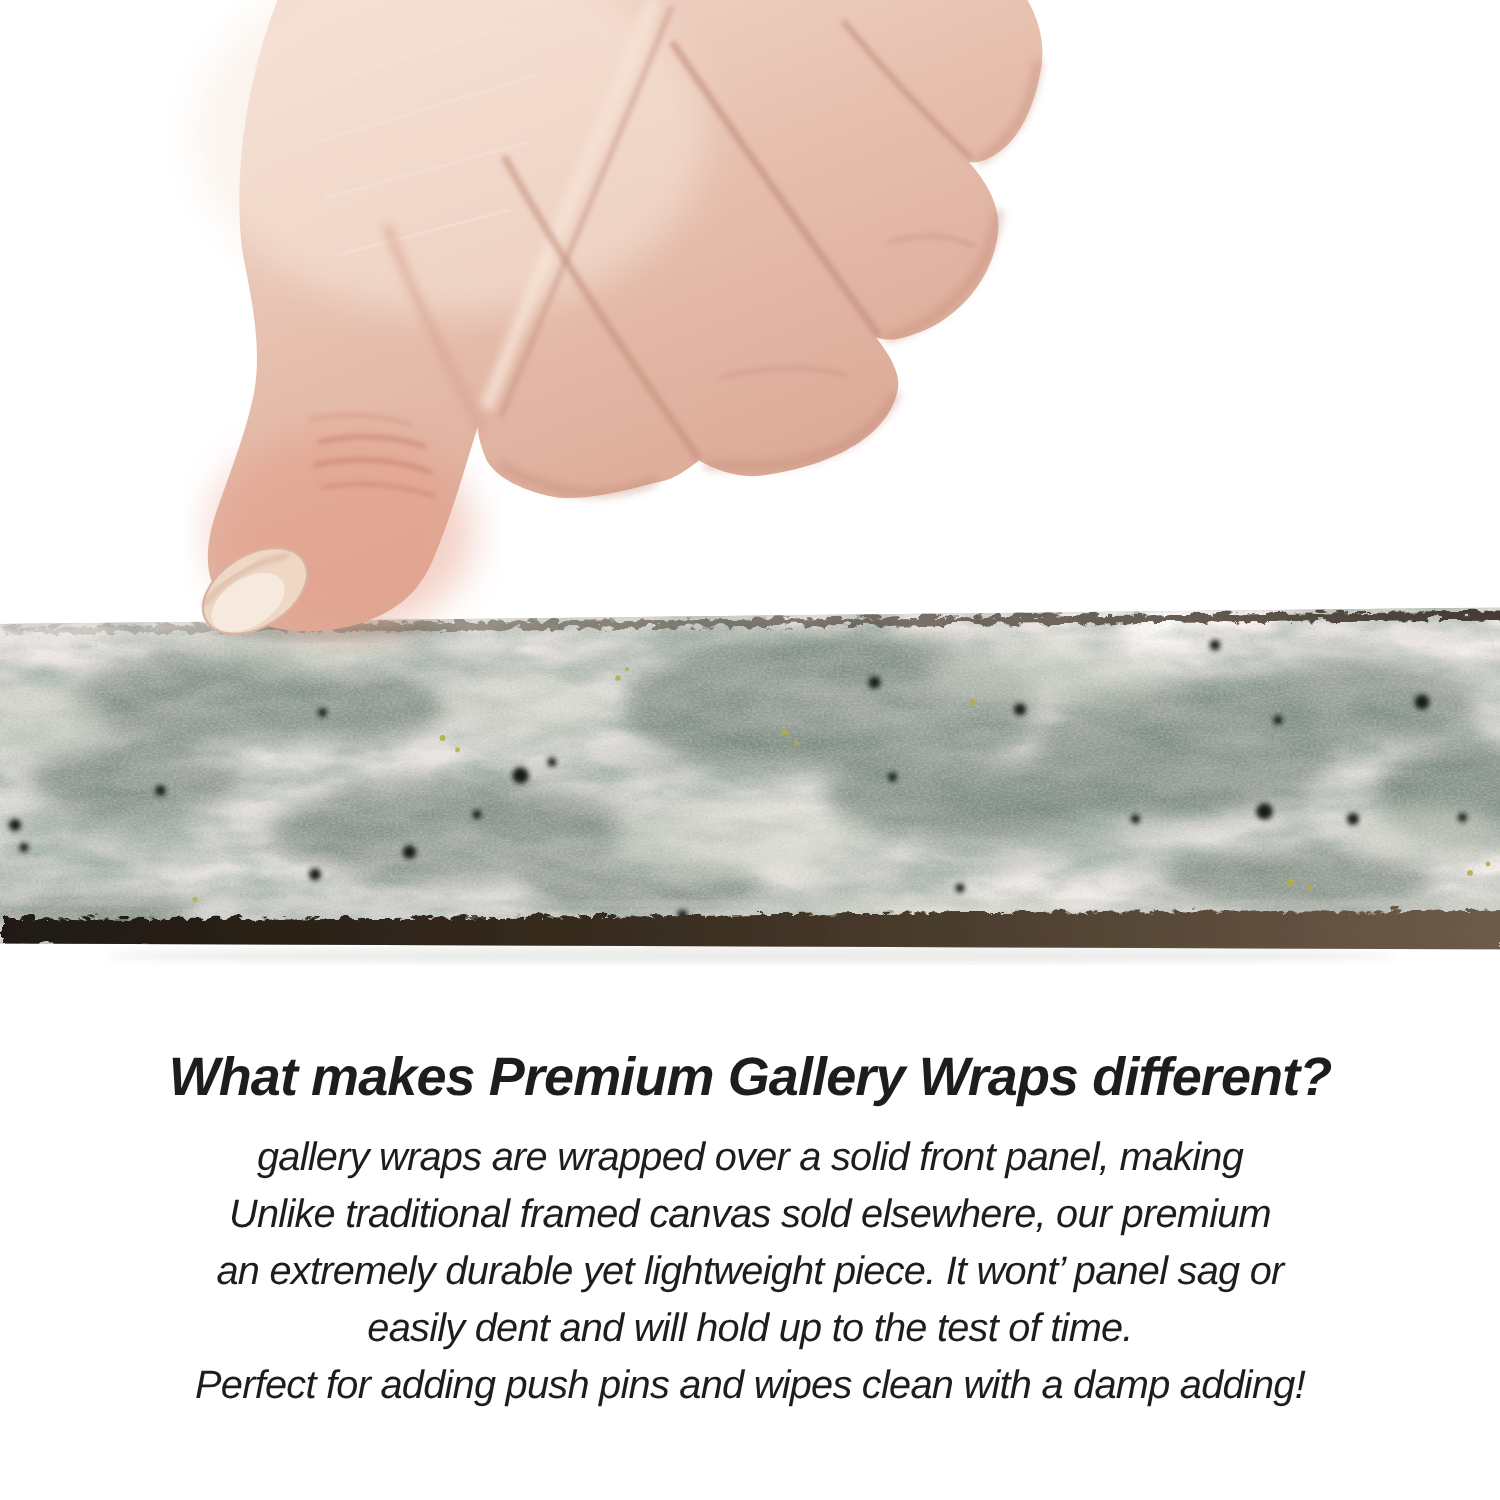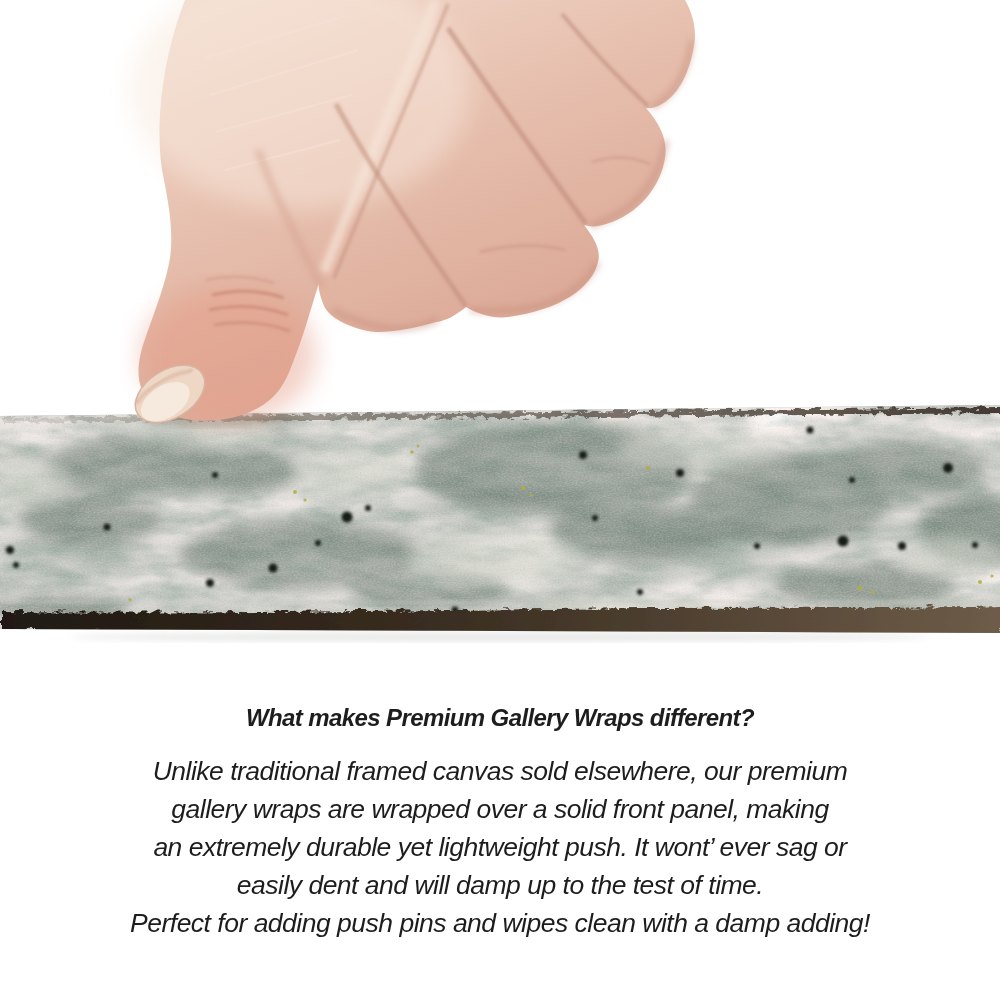--- a/index.html
+++ b/index.html
@@ -1,21 +1,21 @@
 <!DOCTYPE html>
 <html><head>
 <meta charset="utf-8">
 <style>
   html,body{margin:0;padding:0;background:#ffffff;}
   .stage{position:relative;width:1000px;height:1000px;background:#ffffff;overflow:hidden;
          font-family:"Liberation Sans",sans-serif;}
   svg.scene{position:absolute;top:0;left:0;display:block;}
   .caption{position:absolute;top:698px;left:0;width:1000px;text-align:center;
            font-style:italic;color:#1d1d1d;}
-  .caption h2{margin:0 0 14px 0;font-size:24px;font-weight:700;letter-spacing:-0.6px;line-height:40px;}
+  .caption h2{margin:0 0 14px 0;font-size:36px;font-weight:700;letter-spacing:-0.6px;line-height:40px;}
   .caption p{margin:0;font-size:26.5px;font-weight:400;letter-spacing:-0.5px;line-height:38px;}
 </style>
 </head>
 <body>
 
 <div class="stage" style="background: rgb(255, 255, 255);">
 
   <svg class="scene" width="1000" height="670" viewBox="0 0 1000 670">
     <defs>
       <clipPath id="stripClip">
@@ -233,20 +233,20 @@
       <g transform="rotate(-32 170 394)">
         <ellipse cx="170" cy="394" rx="38" ry="24" stroke="#d8b4a2" stroke-width="1.5" fill="#eed7c5"></ellipse>
         <ellipse cx="162" cy="398" rx="27" ry="16" opacity="0.85" fill="#f7ede2"></ellipse>
         <path d="M136,384 Q168,372 202,386" stroke="#cf9d8a" stroke-width="3" fill="none" opacity="0.55" filter="url(#blur2)"></path>
       </g>
     </g>
   </svg>
 
   <section class="caption" style="color: rgb(29, 29, 29);">
     <h2>What makes Premium Gallery Wraps different?</h2>
+    <p>gallery wraps are wrapped over a solid front panel, making</p>
     <p>Unlike traditional framed canvas sold elsewhere, our premium</p>
-    <p>gallery wraps are wrapped over a solid front panel, making</p>
-    <p>an extremely durable yet lightweight push. It wont’ ever sag or</p>
-    <p>easily dent and will damp up to the test of time.</p>
+    <p>an extremely durable yet lightweight piece. It wont’ panel sag or</p>
+    <p>easily dent and will hold up to the test of time.</p>
     <p>Perfect for adding push pins and wipes clean with a damp adding!</p>
   </section>
 
 </div>
 
 </body></html>

